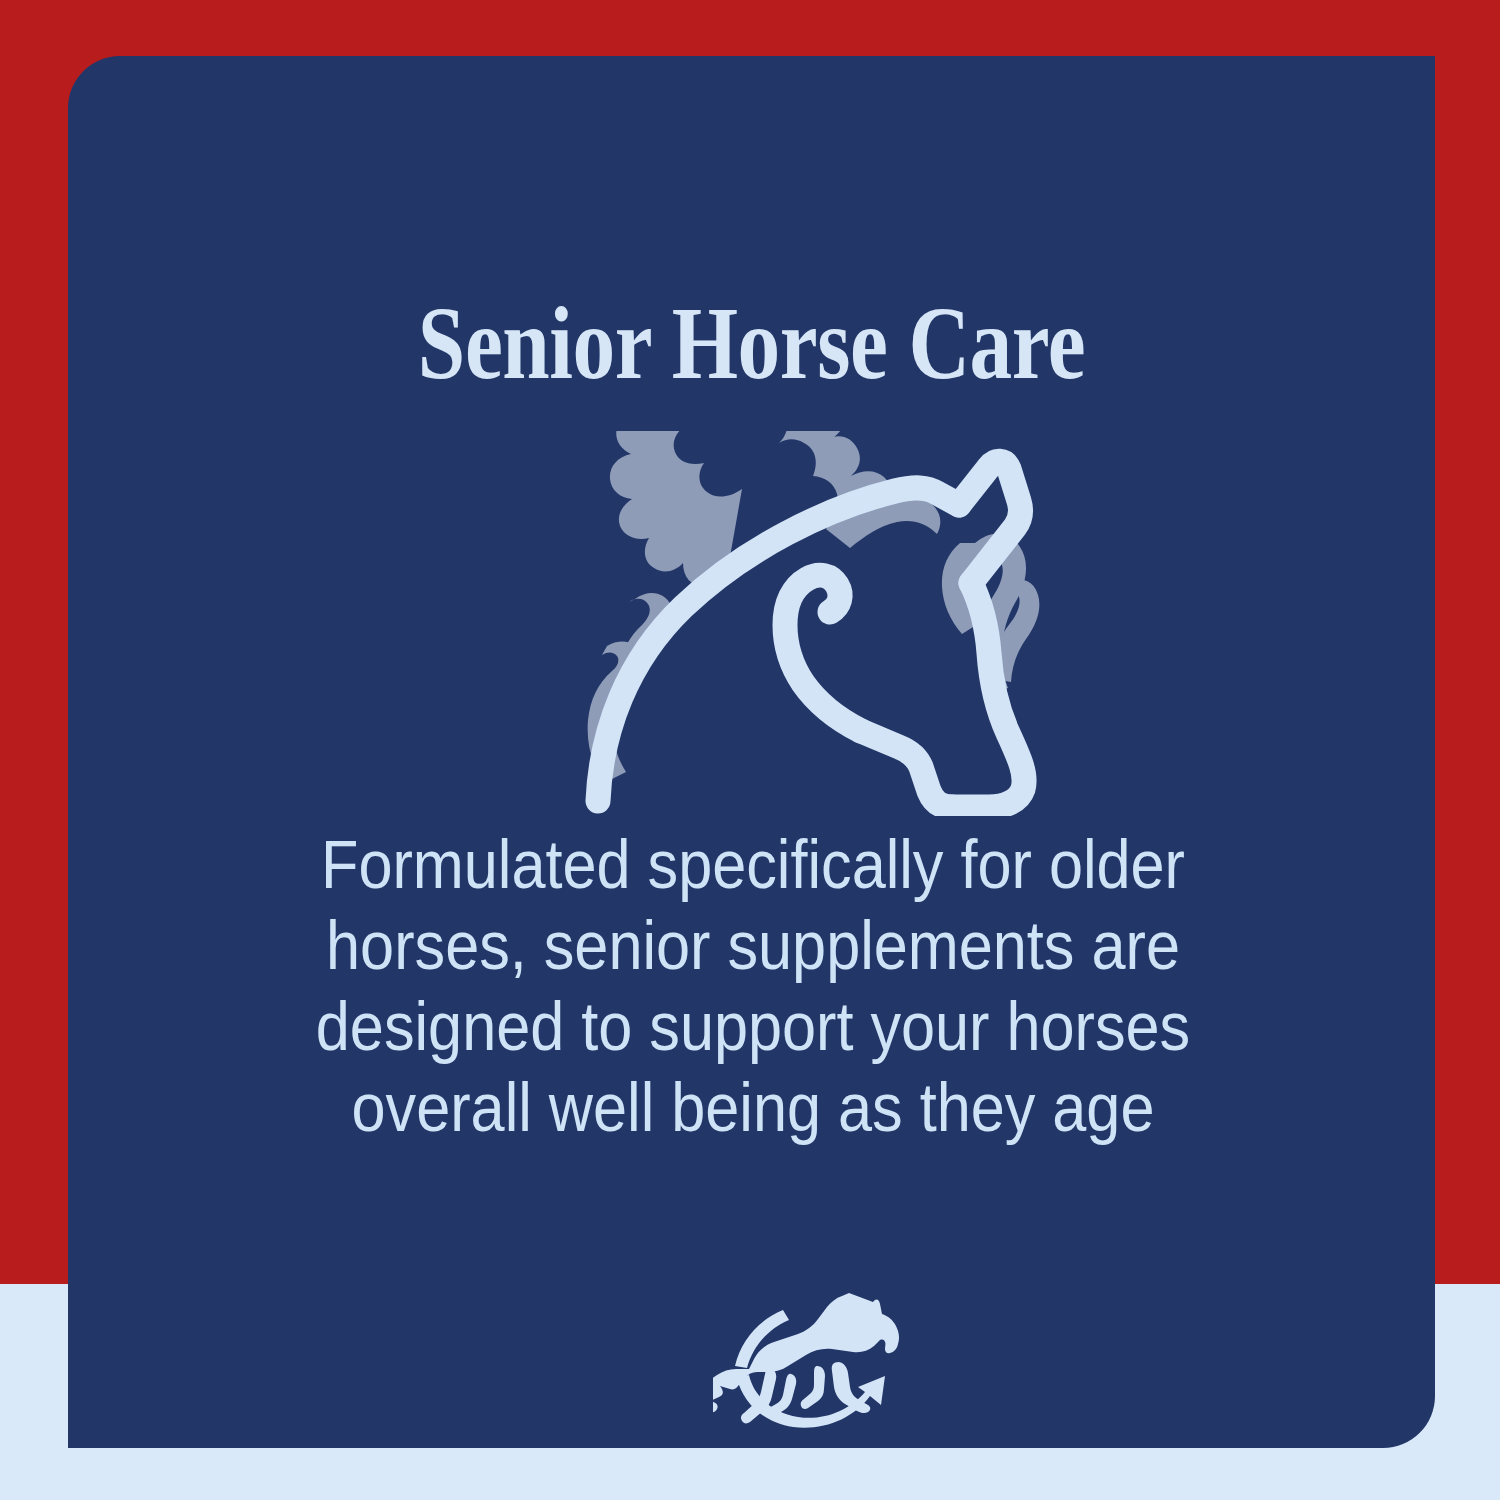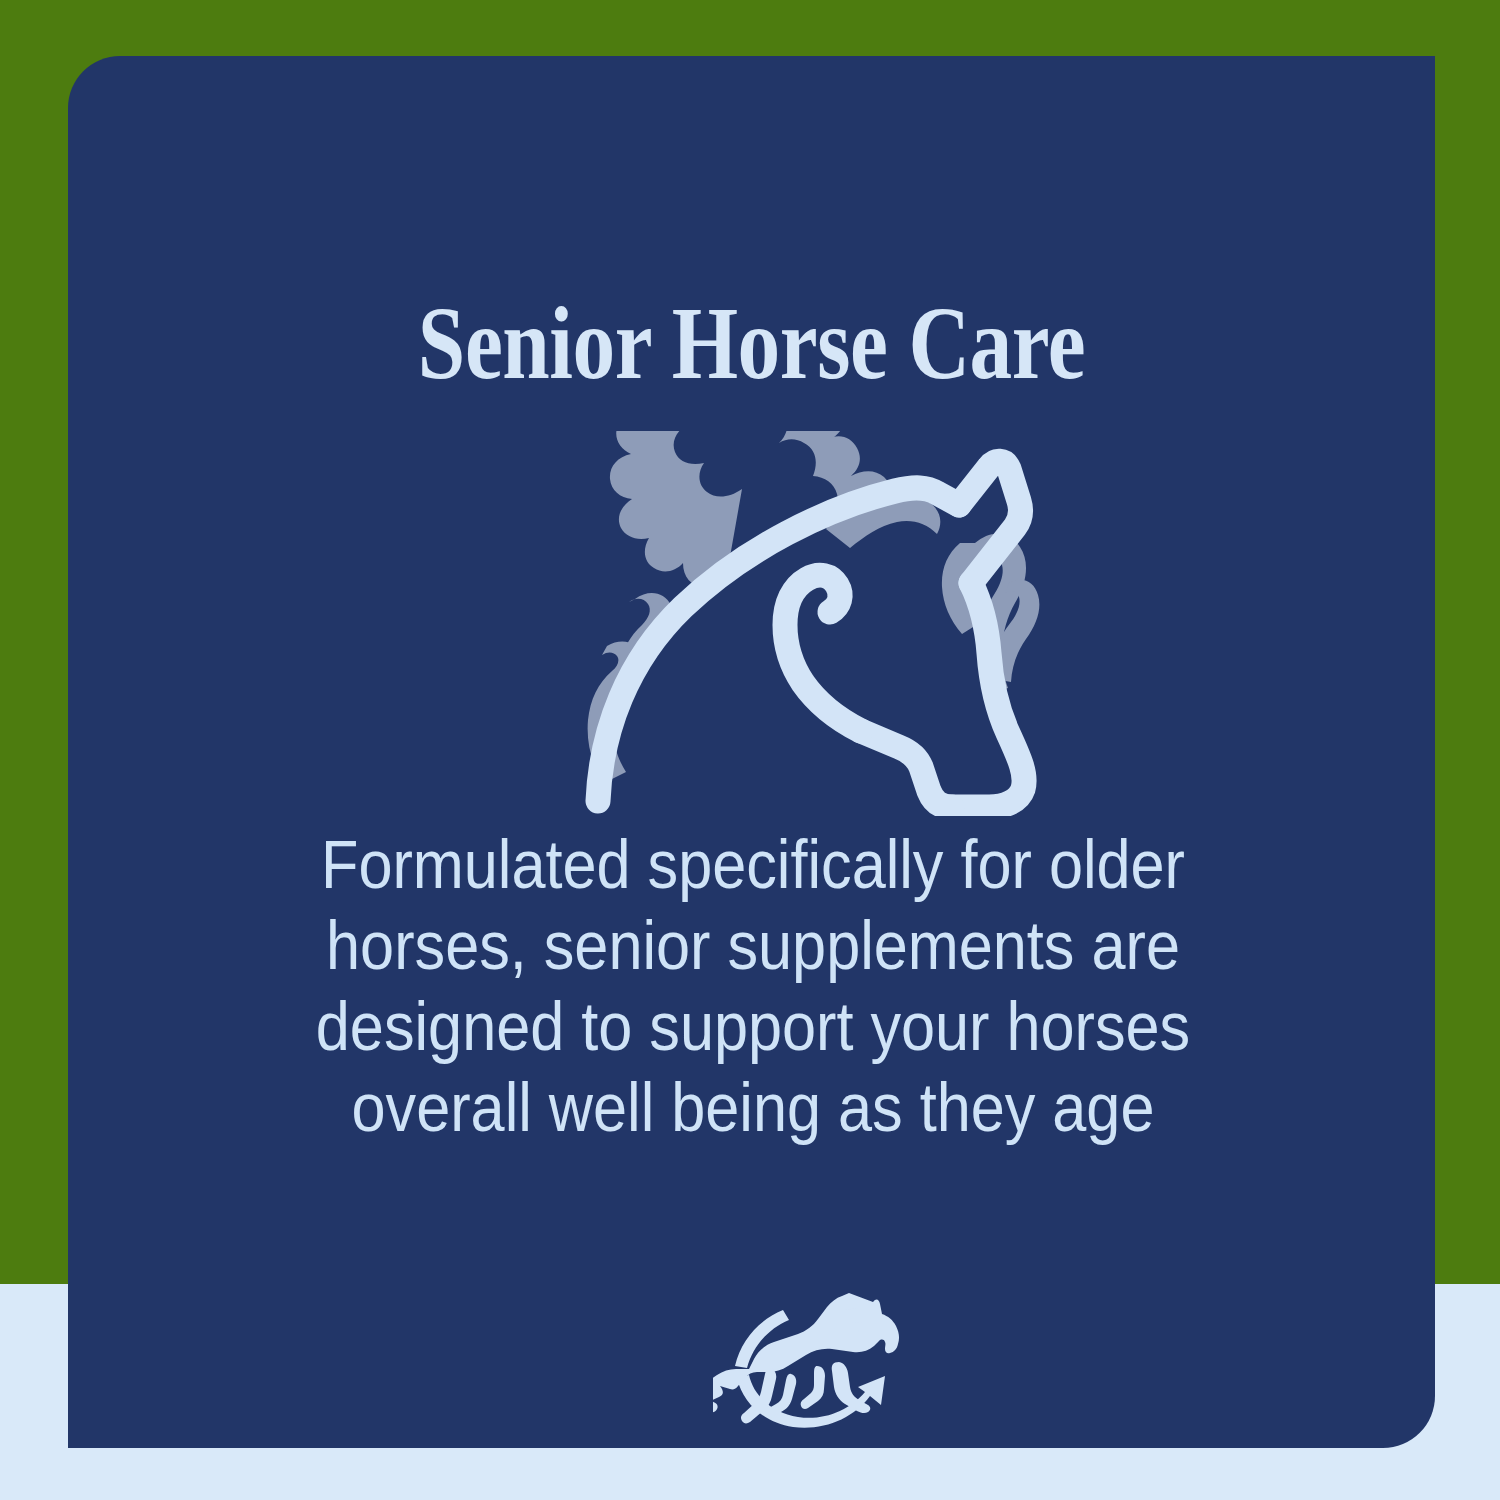--- a/index.html
+++ b/index.html
@@ -12,21 +12,21 @@
     height: 1500px;
     background: #d9e9f9;
     font-family: "Liberation Sans", sans-serif;
     overflow: hidden;
   }
 
   #page {
     position: relative;
     width: 1500px;
     height: 1284px;
-    background: #4d7c0f;
+    background: #b91c1c;
   }
 
   
   #card {
     position: absolute;
     left: 68px;
     top: 56px;
     width: 1367px;
     height: 1392px;
     background: #223668;

